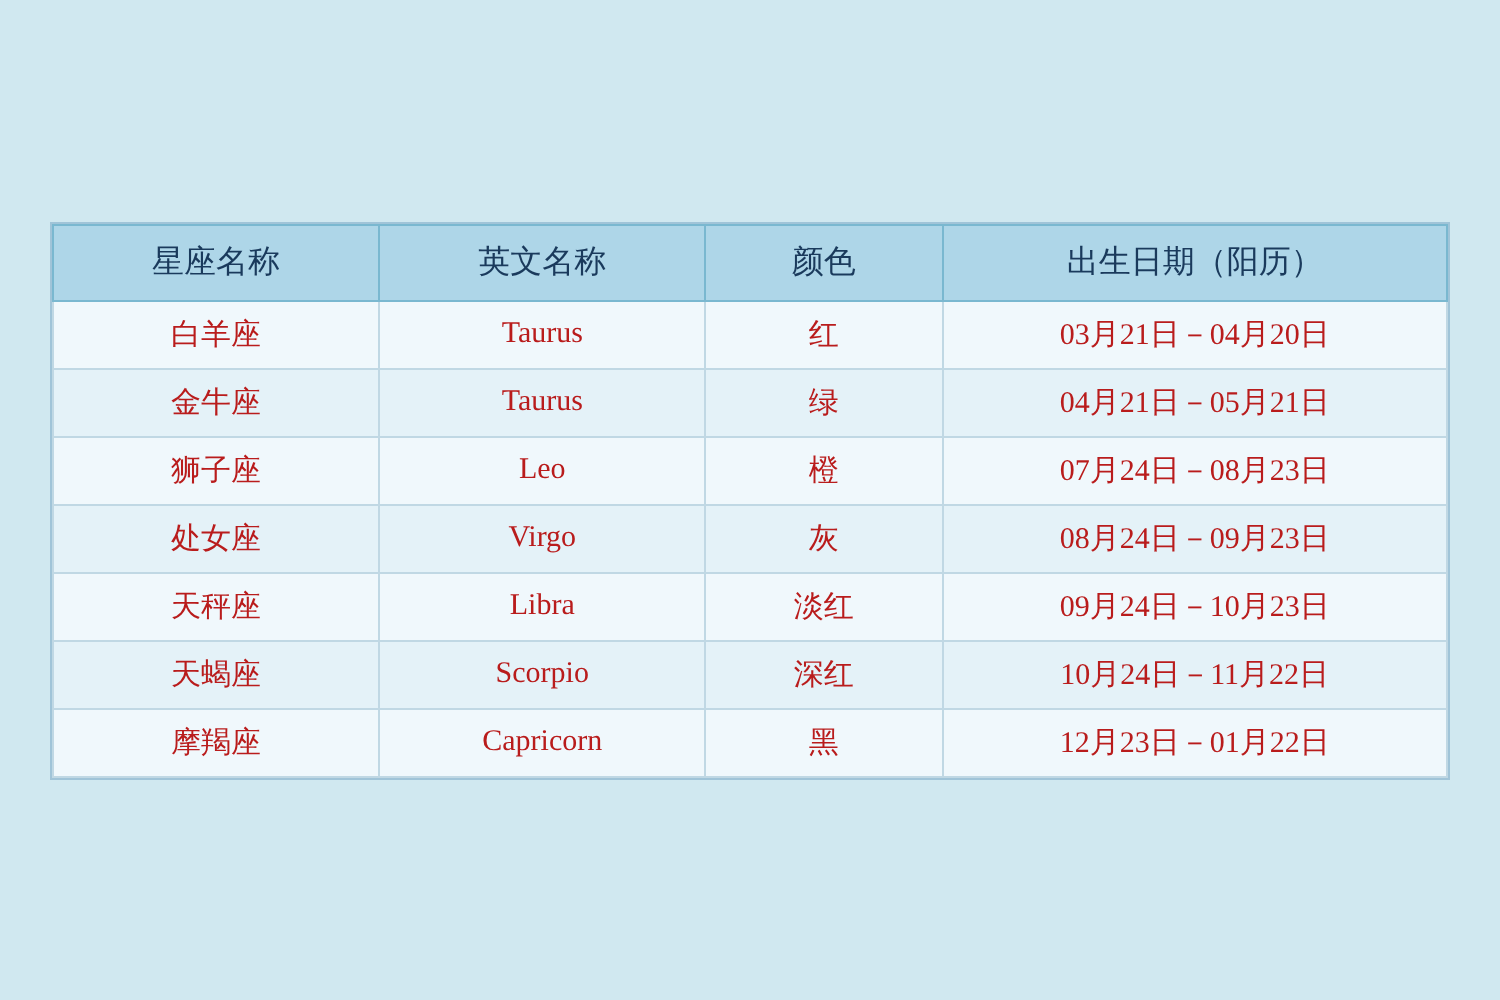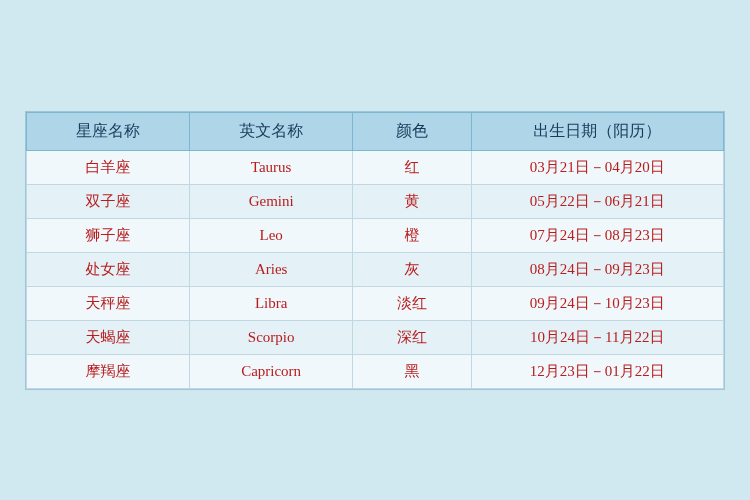--- a/index.html
+++ b/index.html
@@ -75,34 +75,34 @@
     </thead>
     <tbody>
 
     <tr>
           <td>白羊座</td>
           <td>Taurus</td>
           <td>红</td>
           <td>03月21日－04月20日</td>
         </tr>
         <tr>
-          <td>双子座</td>
-          <td>Gemini</td>
-          <td>黄</td>
-          <td>05月22日－06月21日</td>
+          <td>金牛座</td>
+          <td>Taurus</td>
+          <td>绿</td>
+          <td>04月21日－05月21日</td>
         </tr>
         <tr>
           <td>狮子座</td>
           <td>Leo</td>
           <td>橙</td>
           <td>07月24日－08月23日</td>
         </tr>
         <tr>
           <td>处女座</td>
-          <td>Aries</td>
+          <td>Virgo</td>
           <td>灰</td>
           <td>08月24日－09月23日</td>
         </tr>
         <tr>
           <td>天秤座</td>
           <td>Libra</td>
           <td>淡红</td>
           <td>09月24日－10月23日</td>
         </tr>
         <tr>

